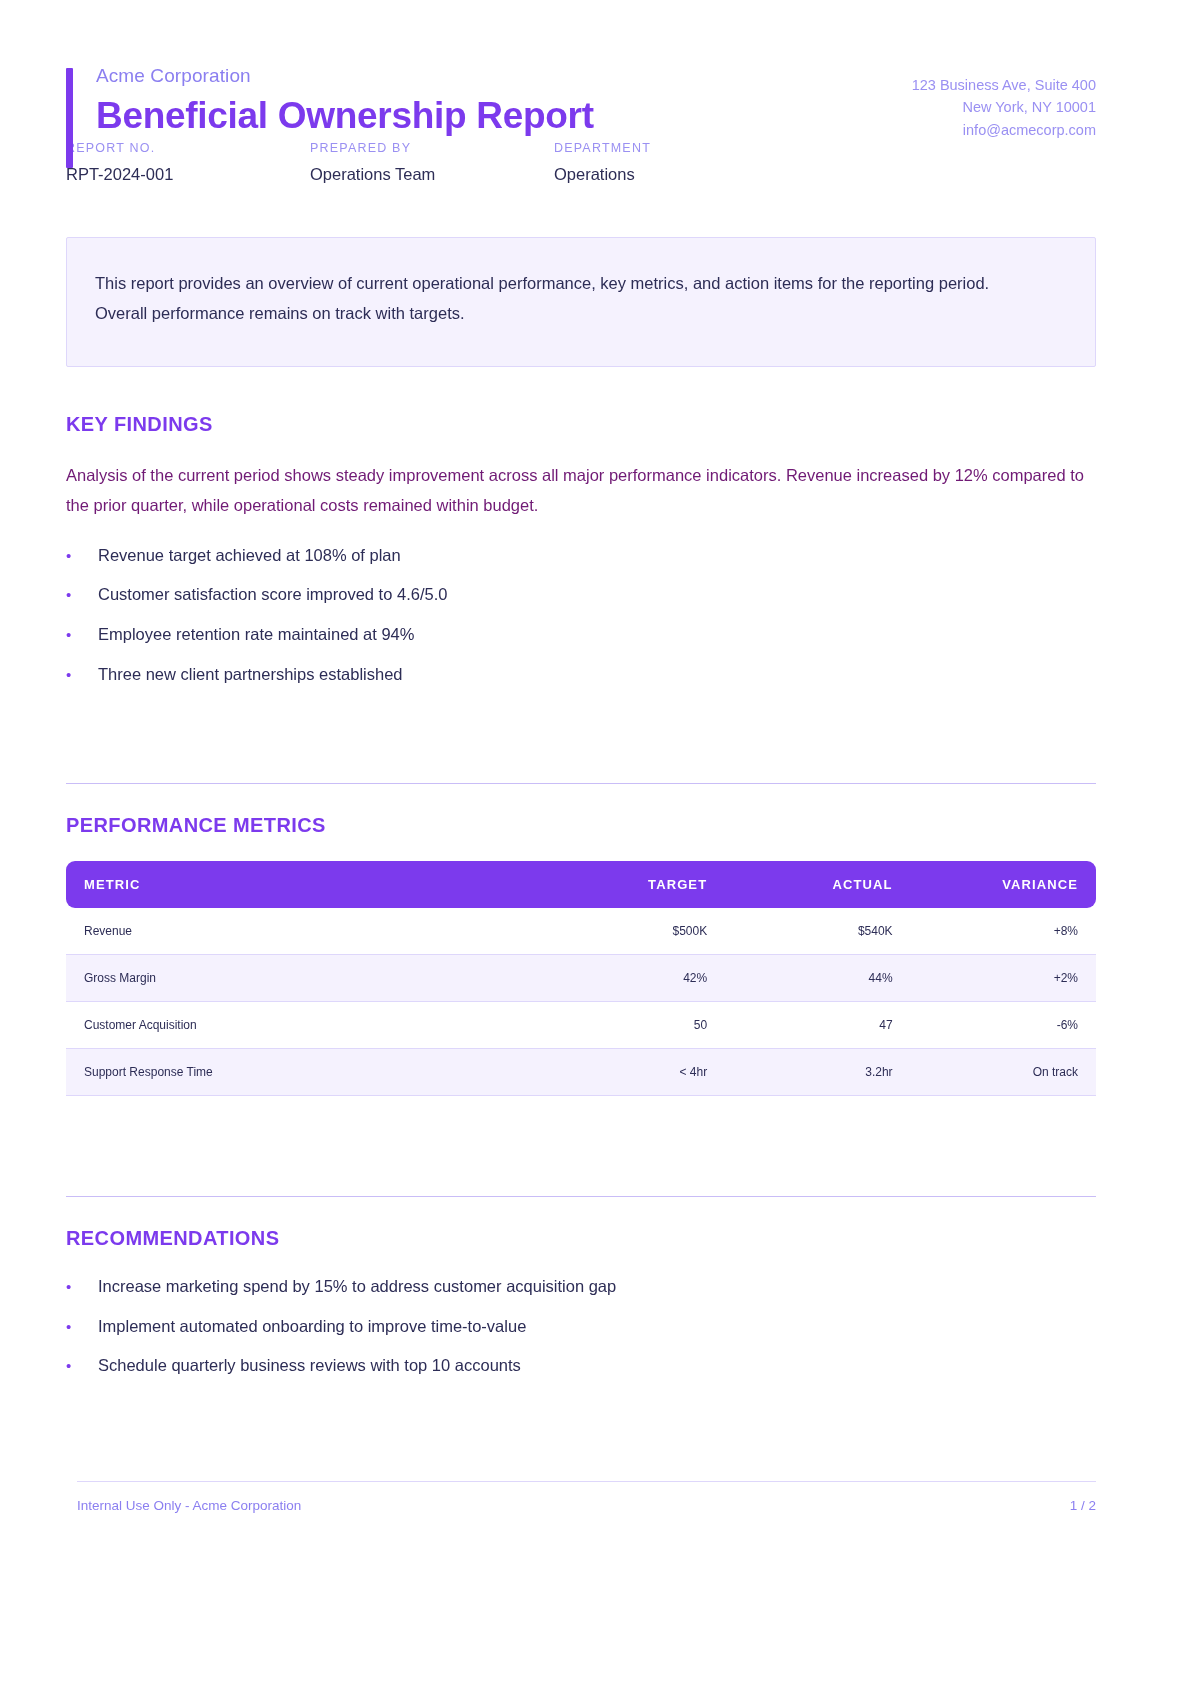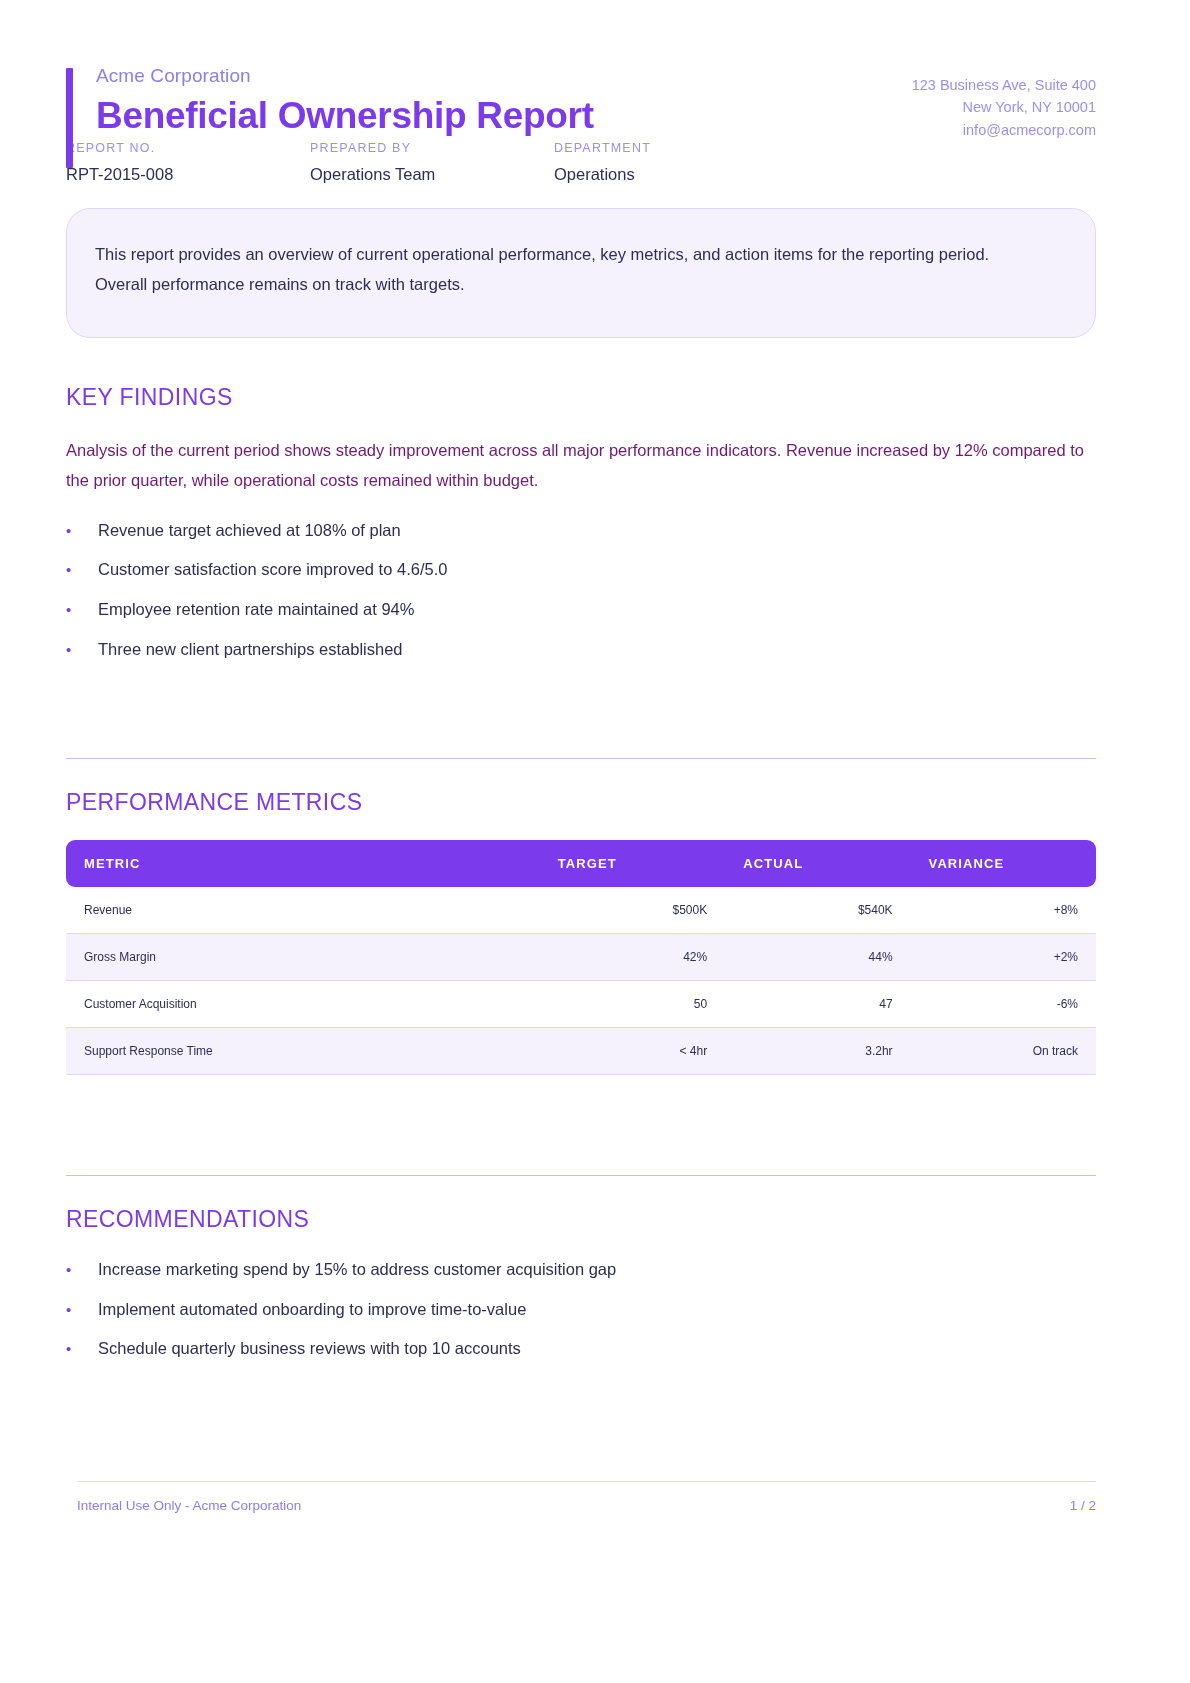--- a/index.html
+++ b/index.html
@@ -88,23 +88,23 @@
   }
 
   .meta-value {
     font-size: 16.5px;
     color: #2d2d56;
     line-height: 1.3;
   }
 
   
   .summary-box {
-    margin-top: 22px;
+    margin-top: 51px;
     border: 1px solid #ded7fb;
-    border-radius: 24px;
+    border-radius: 2px;
     background: #f5f2fe;
     padding: 30px 28px 32px 28px;
     min-height: 130px;
   }
 
   .summary-text {
     font-size: 16.5px;
     line-height: 1.85;
     color: #2d2d56;
     max-width: 930px;
@@ -113,22 +113,22 @@
   
   .section { margin-top: 46px; }
 
   .section-divider {
     border: 0;
     border-top: 1.5px solid #c9bdf7;
     margin: 0 0 30px 0;
   }
 
   .section-heading {
-    font-size: 23px;
-    font-weight: normal;
+    font-size: 20px;
+    font-weight: bold;
     color: #7c3aed;
     letter-spacing: 0.4px;
     text-transform: uppercase;
     margin-bottom: 24px;
     margin-top: 28px;
   }
 
   .body-text {
     font-size: 16.5px;
     line-height: 1.85;
@@ -164,21 +164,21 @@
   }
 
   .metrics-table thead th {
     background: #7c3aed;
     color: #ffffff;
     font-size: 13px;
     font-weight: bold;
     letter-spacing: 1.1px;
     text-transform: uppercase;
     padding: 16px 18px;
-    text-align: left;
+    text-align: right;
   }
 
   .metrics-table thead th:first-child {
     text-align: left;
     border-top-left-radius: 9px;
     border-bottom-left-radius: 9px;
   }
 
   .metrics-table thead th:last-child {
     border-top-right-radius: 9px;
@@ -231,21 +231,21 @@
     <div class="header-right">
       <div>123 Business Ave, Suite 400</div>
       <div>New York, NY 10001</div>
       <div>info@acmecorp.com</div>
     </div>
   </div>
 
   <div class="meta-row">
     <div class="meta-col">
       <div class="meta-label">REPORT NO.</div>
-      <div class="meta-value">RPT-2015-008</div>
+      <div class="meta-value">RPT-2024-001</div>
     </div>
     <div class="meta-col">
       <div class="meta-label">PREPARED BY</div>
       <div class="meta-value">Operations Team</div>
     </div>
     <div class="meta-col">
       <div class="meta-label">DEPARTMENT</div>
       <div class="meta-value">Operations</div>
     </div>
   </div>

